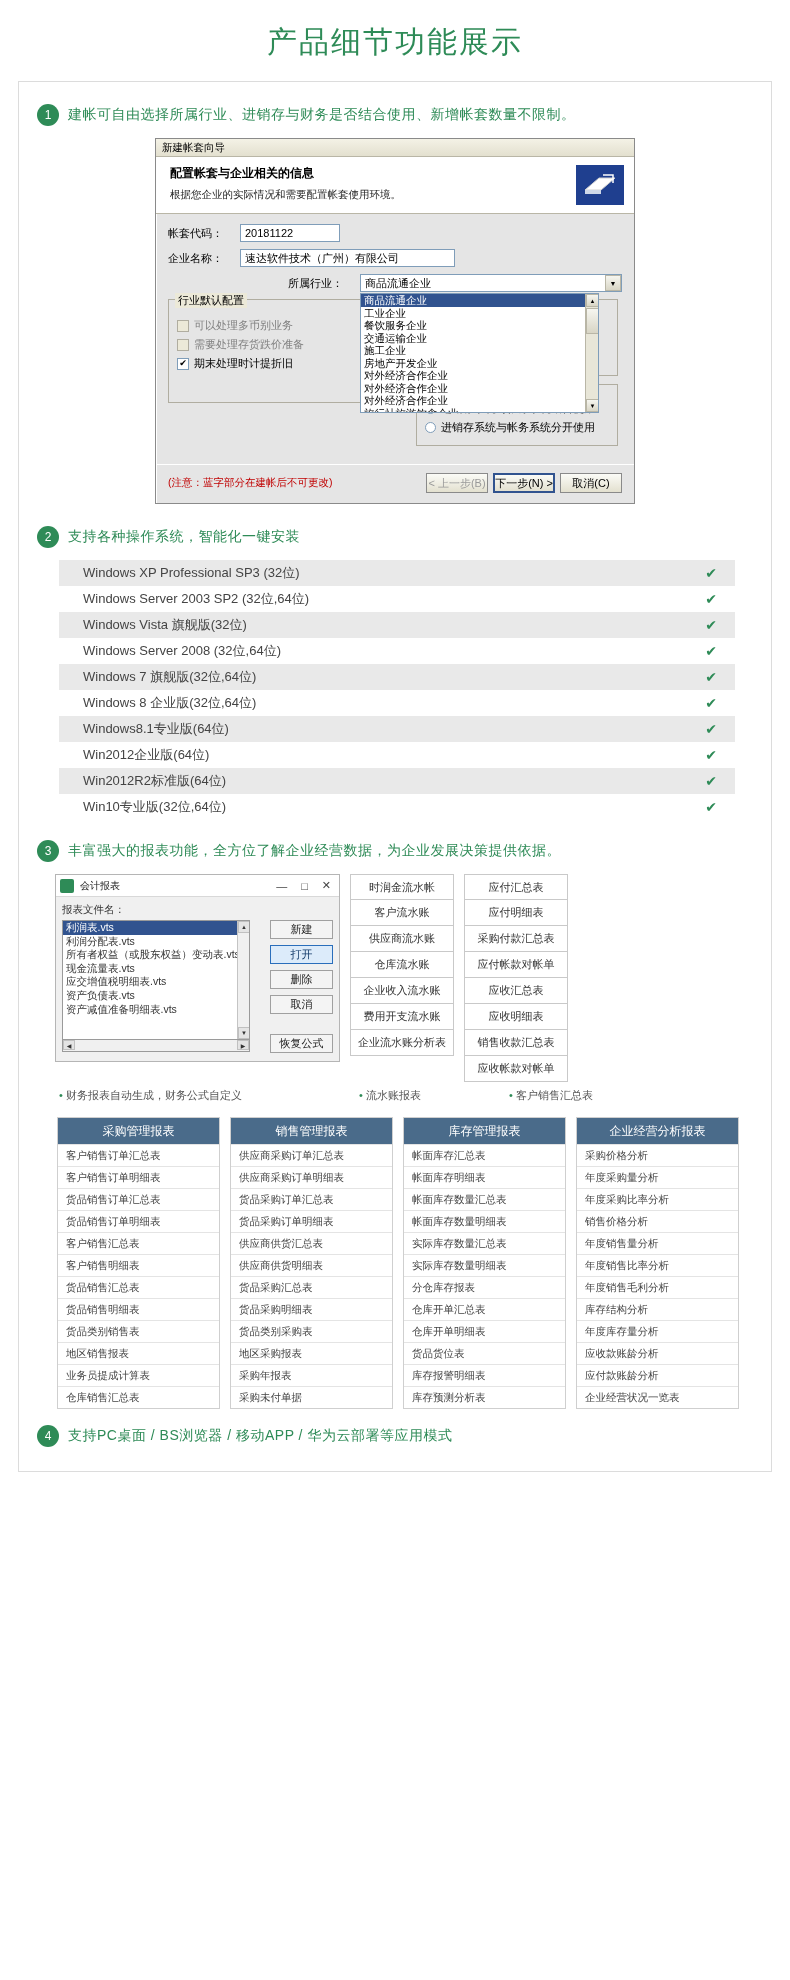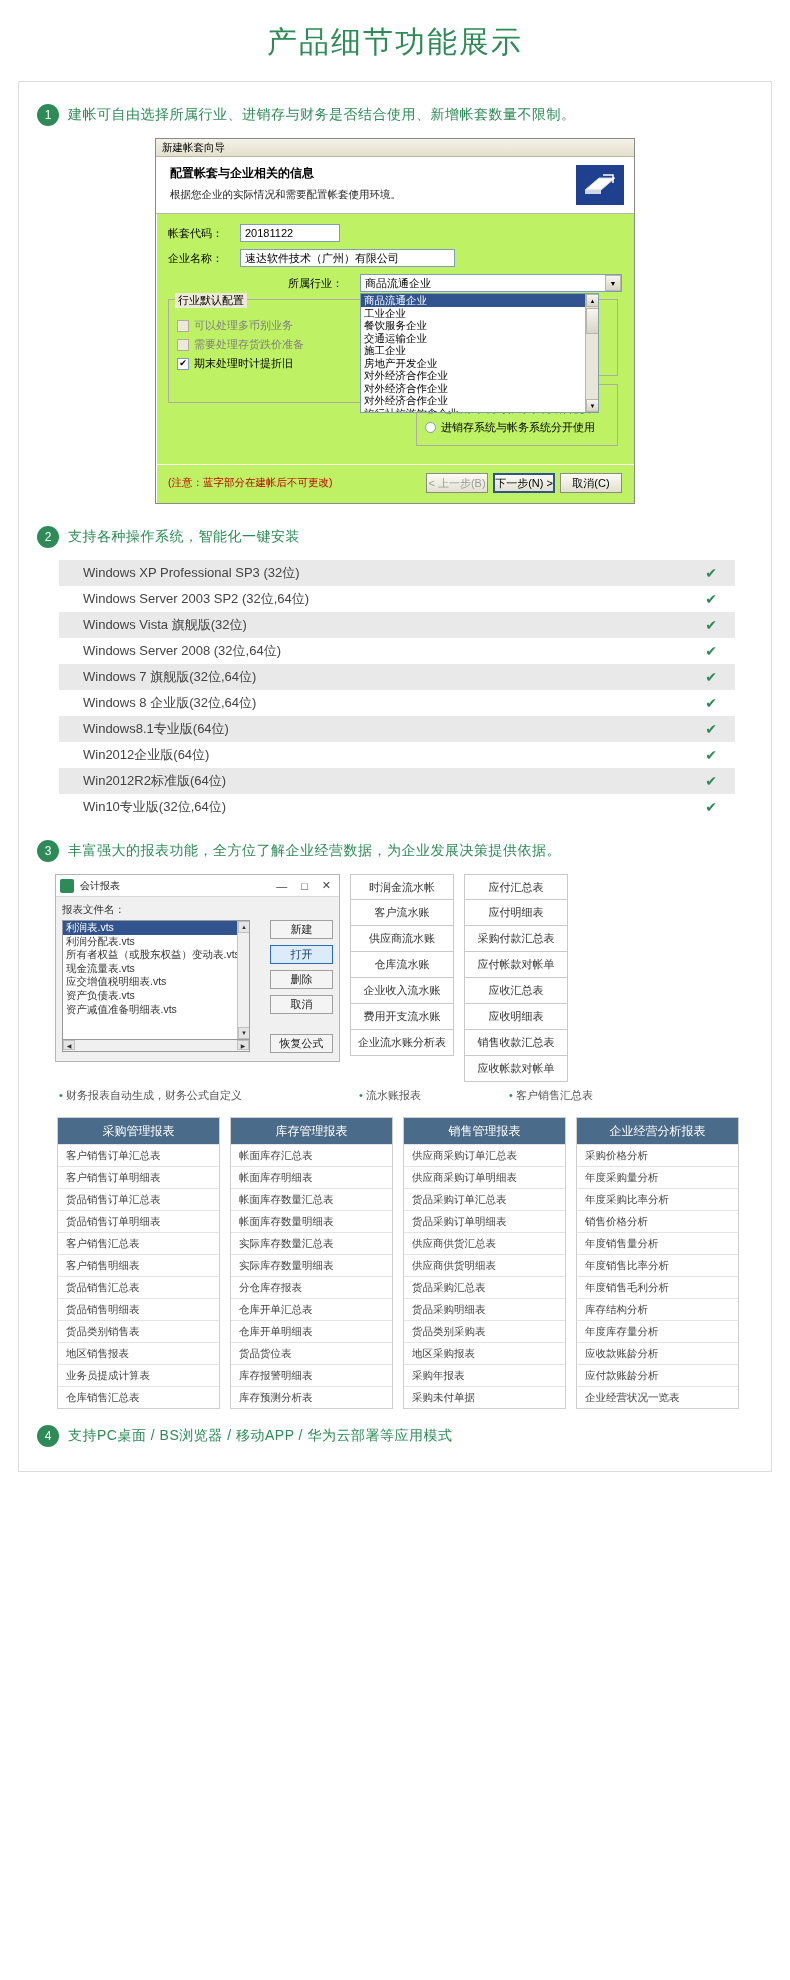--- a/index.html
+++ b/index.html
@@ -38,21 +38,21 @@
   .badge {
     width: 22px; height:22px; border-radius:50%;
     background:#2e8b57; color:#fff; font-size:12px;
     display:flex; align-items:center; justify-content:center; flex:0 0 auto;
   }
   .sec-title { font-size: 14px; color:#2e8b57; letter-spacing:0.5px; }
 
   
   .dlg-wrap { display:flex; justify-content:center; margin-bottom: 22px;}
   .dlg {
-    width: 480px; background:#bef264; border:1px solid #8a8a8a;
+    width: 480px; background:#e5e5e5; border:1px solid #8a8a8a;
     font-size: 11px; color:#000;
     font-family: "Liberation Sans", sans-serif;
     box-shadow: 1px 1px 0 #fff inset;
   }
   .dlg-title {
     height: 18px; background: linear-gradient(#f4f2e6,#e3e0cf);
     border-bottom:1px solid #b9b6a6;
     display:flex; align-items:center; padding:0 6px; font-size:10.5px;
   }
   .dlg-banner {
@@ -482,49 +482,49 @@
         <div class="tbl-r">客户销售明细表</div>
         <div class="tbl-r">货品销售汇总表</div>
         <div class="tbl-r">货品销售明细表</div>
         <div class="tbl-r">货品类别销售表</div>
         <div class="tbl-r">地区销售报表</div>
         <div class="tbl-r">业务员提成计算表</div>
         <div class="tbl-r">仓库销售汇总表</div>
       </div>
 
       <div class="tbl">
+        <div class="tbl-h">销售管理报表</div>
+        <div class="tbl-r">供应商采购订单汇总表</div>
+        <div class="tbl-r">供应商采购订单明细表</div>
+        <div class="tbl-r">货品采购订单汇总表</div>
+        <div class="tbl-r">货品采购订单明细表</div>
+        <div class="tbl-r">供应商供货汇总表</div>
+        <div class="tbl-r">供应商供货明细表</div>
+        <div class="tbl-r">货品采购汇总表</div>
+        <div class="tbl-r">货品采购明细表</div>
+        <div class="tbl-r">货品类别采购表</div>
+        <div class="tbl-r">地区采购报表</div>
+        <div class="tbl-r">采购年报表</div>
+        <div class="tbl-r">采购未付单据</div>
+      </div>
+
+      <div class="tbl">
         <div class="tbl-h">库存管理报表</div>
         <div class="tbl-r">帐面库存汇总表</div>
         <div class="tbl-r">帐面库存明细表</div>
         <div class="tbl-r">帐面库存数量汇总表</div>
         <div class="tbl-r">帐面库存数量明细表</div>
         <div class="tbl-r">实际库存数量汇总表</div>
         <div class="tbl-r">实际库存数量明细表</div>
         <div class="tbl-r">分仓库存报表</div>
         <div class="tbl-r">仓库开单汇总表</div>
         <div class="tbl-r">仓库开单明细表</div>
         <div class="tbl-r">货品货位表</div>
         <div class="tbl-r">库存报警明细表</div>
         <div class="tbl-r">库存预测分析表</div>
-      </div>
-
-      <div class="tbl">
-        <div class="tbl-h">销售管理报表</div>
-        <div class="tbl-r">供应商采购订单汇总表</div>
-        <div class="tbl-r">供应商采购订单明细表</div>
-        <div class="tbl-r">货品采购订单汇总表</div>
-        <div class="tbl-r">货品采购订单明细表</div>
-        <div class="tbl-r">供应商供货汇总表</div>
-        <div class="tbl-r">供应商供货明细表</div>
-        <div class="tbl-r">货品采购汇总表</div>
-        <div class="tbl-r">货品采购明细表</div>
-        <div class="tbl-r">货品类别采购表</div>
-        <div class="tbl-r">地区采购报表</div>
-        <div class="tbl-r">采购年报表</div>
-        <div class="tbl-r">采购未付单据</div>
       </div>
 
       <div class="tbl">
         <div class="tbl-h">企业经营分析报表</div>
         <div class="tbl-r">采购价格分析</div>
         <div class="tbl-r">年度采购量分析</div>
         <div class="tbl-r">年度采购比率分析</div>
         <div class="tbl-r">销售价格分析</div>
         <div class="tbl-r">年度销售量分析</div>
         <div class="tbl-r">年度销售比率分析</div>

